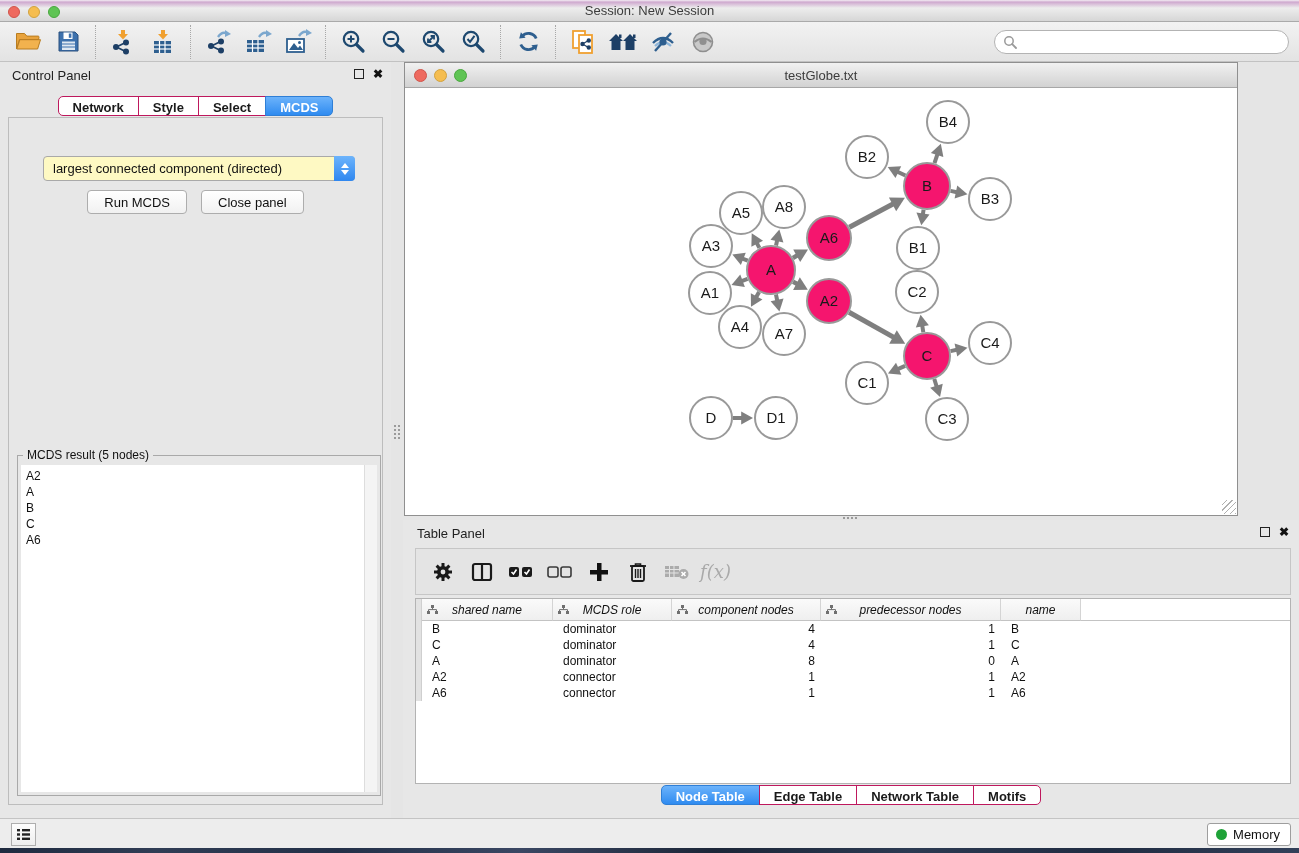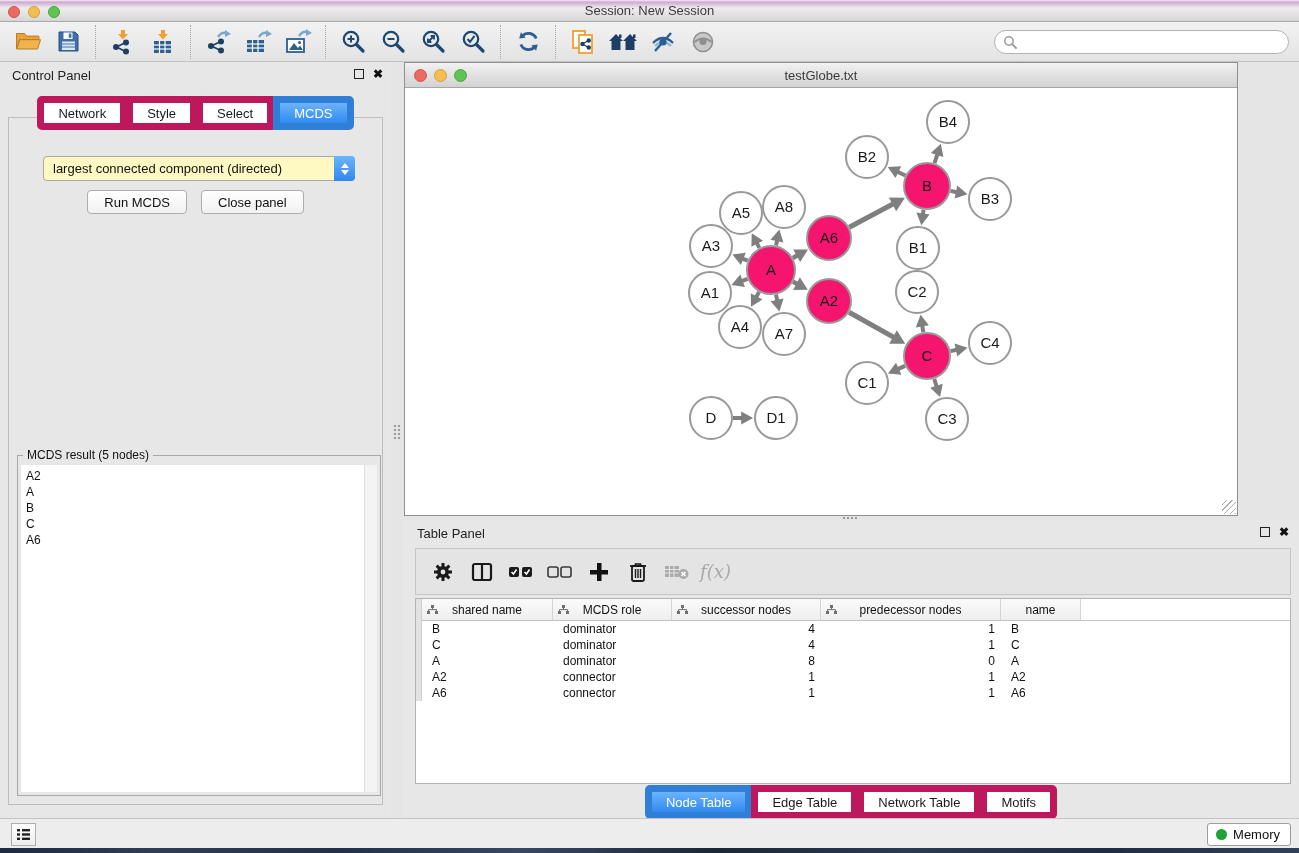--- a/index.html
+++ b/index.html
@@ -31,22 +31,22 @@
 
   
   #control-panel { left:0; top:62px; width:391px; height:756px; background:#E7E7E7; }
   #cp-header { position:absolute; left:0; top:0; width:100%; height:26px; }
   #cp-title { position:absolute; left:12px; top:6px; font-size:13px; color:#222; }
   .float-ic { width:10px; height:10px; border:1.6px solid #222; display:inline-block; }
   .close-ic { font-size:12px; font-weight:bold; color:#111; line-height:10px; }
   #cp-header .panel-btns { position:absolute; right:8px; top:7px; display:flex; gap:9px; align-items:center; }
   #cp-tabbed-border { position:absolute; left:8px; top:55px; width:375px; height:688px; border:1px solid #bdbdbd; }
   #cp-tabs { position:absolute; left:0; top:34px; width:100%; display:flex; justify-content:center; }
-  .seg { height:34px; line-height:21px; padding:0 14px; background:#fff; border:7px solid #be185d;
-    font-size:13px; font-weight:normal; color:#1a1a1a; margin-left:-1px; cursor:default; }
+  .seg { height:20px; line-height:21px; padding:0 14px; background:#fff; border:1px solid #be185d;
+    font-size:13px; font-weight:bold; color:#1a1a1a; margin-left:-1px; cursor:default; }
   .seg:first-child { border-radius:5px 0 0 5px; margin-left:0; }
   .seg:last-child { border-radius:0 5px 5px 0; }
   .seg.active { background:linear-gradient(#6cb3fb,#2f8bf0); border-color:#2f7fd6; color:#fff; }
   #opt-label { position:absolute; left:0; top:73px; width:100%; text-align:center; font-size:13px; color:#111; }
   #criterion-select { position:absolute; left:43px; top:94px; width:312px; height:25px; background:#fef9c3;
     border:1px solid #a9a9a9; border-radius:4px; display:flex; align-items:center; }
   #criterion-select .val { flex:1; font-size:13px; padding-left:9px; color:#111; white-space:nowrap; }
   #criterion-select .spin { width:21px; height:25px; margin-right:-1px; border-radius:0 4px 4px 0;
     background:linear-gradient(#6db4fc,#2f87ef); display:flex; flex-direction:column; align-items:center; justify-content:center; gap:2px; }
   .chev-up { width:0; height:0; border-left:4px solid transparent; border-right:4px solid transparent; border-bottom:5px solid #fff; }
@@ -84,21 +84,21 @@
   #tp-toolbar { position:absolute; left:12px; top:28px; width:876px; height:47px; background:#e4e4e4;
     border:1px solid #c6c6c6; display:flex; align-items:center; padding-left:10px; gap:6px; }
   .tp-btn { width:33px; height:36px; display:flex; align-items:center; justify-content:center; }
   .fx { font-family:"DejaVu Serif", serif; font-style:italic; font-size:18px; color:#a9a9a9; }
   #tp-table { position:absolute; left:12px; top:78px; width:876px; height:186px; background:#fff;
     border:1px solid #b3b3b3; display:flex; flex-direction:column; overflow:hidden; }
   #t-headrow { display:flex; height:22px; flex:none; }
   .gutter { width:6px; background:#e2e2e2; border-right:1px solid #cfcfcf; flex:none; height:100%; }
   .th { position:relative; height:22px; background:linear-gradient(#fafafa,#efefef);
     border-right:1px solid #d4d4d4; border-bottom:1px solid #c3c3c3; flex:none;
-    display:flex; align-items:center; justify-content:center; font-size:12px; color:#111; }
+    display:flex; align-items:center; justify-content:center; font-size:12px; color:#111;font-style:italic; }
   .th .hicon { position:absolute; left:5px; top:6px; }
   .th-fill { flex:1; border-bottom:1px solid #c3c3c3; background:#fff; }
   #t-body { flex:1; overflow:hidden; }
   .tr { display:flex; height:16px; }
   .td { font-size:12px; line-height:16px; color:#111; flex:none; white-space:nowrap; overflow:hidden; }
   
   #tp-tabs { position:absolute; left:0; top:265px; width:100%; display:flex; justify-content:center; }
   
   #statusbar { left:0; top:818px; width:1299px; height:30px; background:#ededed; border-top:1px solid #c4c4c4; }
   #status-list-btn { position:absolute; left:11px; top:4px; width:25px; height:23px;
@@ -533,21 +533,21 @@
         </div>
         <div class="th" style="width: 149px;">
           <svg class="hicon" width="11" height="10" viewBox="0 0 11 10">
             <g fill="#6f6f6f">
               <rect x="4" y="0" width="3" height="3"></rect>
               <rect x="0" y="6" width="3" height="3"></rect>
               <rect x="8" y="6" width="3" height="3"></rect>
             </g>
             <path d="M5.5 3 V4.6 M1.5 6 V4.6 H9.5 V6" fill="none" stroke="#6f6f6f" stroke-width="1"></path>
           </svg>
-          <span>successor nodes</span>
+          <span>component nodes</span>
         </div>
         <div class="th" style="width: 180px;">
           <svg class="hicon" width="11" height="10" viewBox="0 0 11 10">
             <g fill="#6f6f6f">
               <rect x="4" y="0" width="3" height="3"></rect>
               <rect x="0" y="6" width="3" height="3"></rect>
               <rect x="8" y="6" width="3" height="3"></rect>
             </g>
             <path d="M5.5 3 V4.6 M1.5 6 V4.6 H9.5 V6" fill="none" stroke="#6f6f6f" stroke-width="1"></path>
           </svg>

